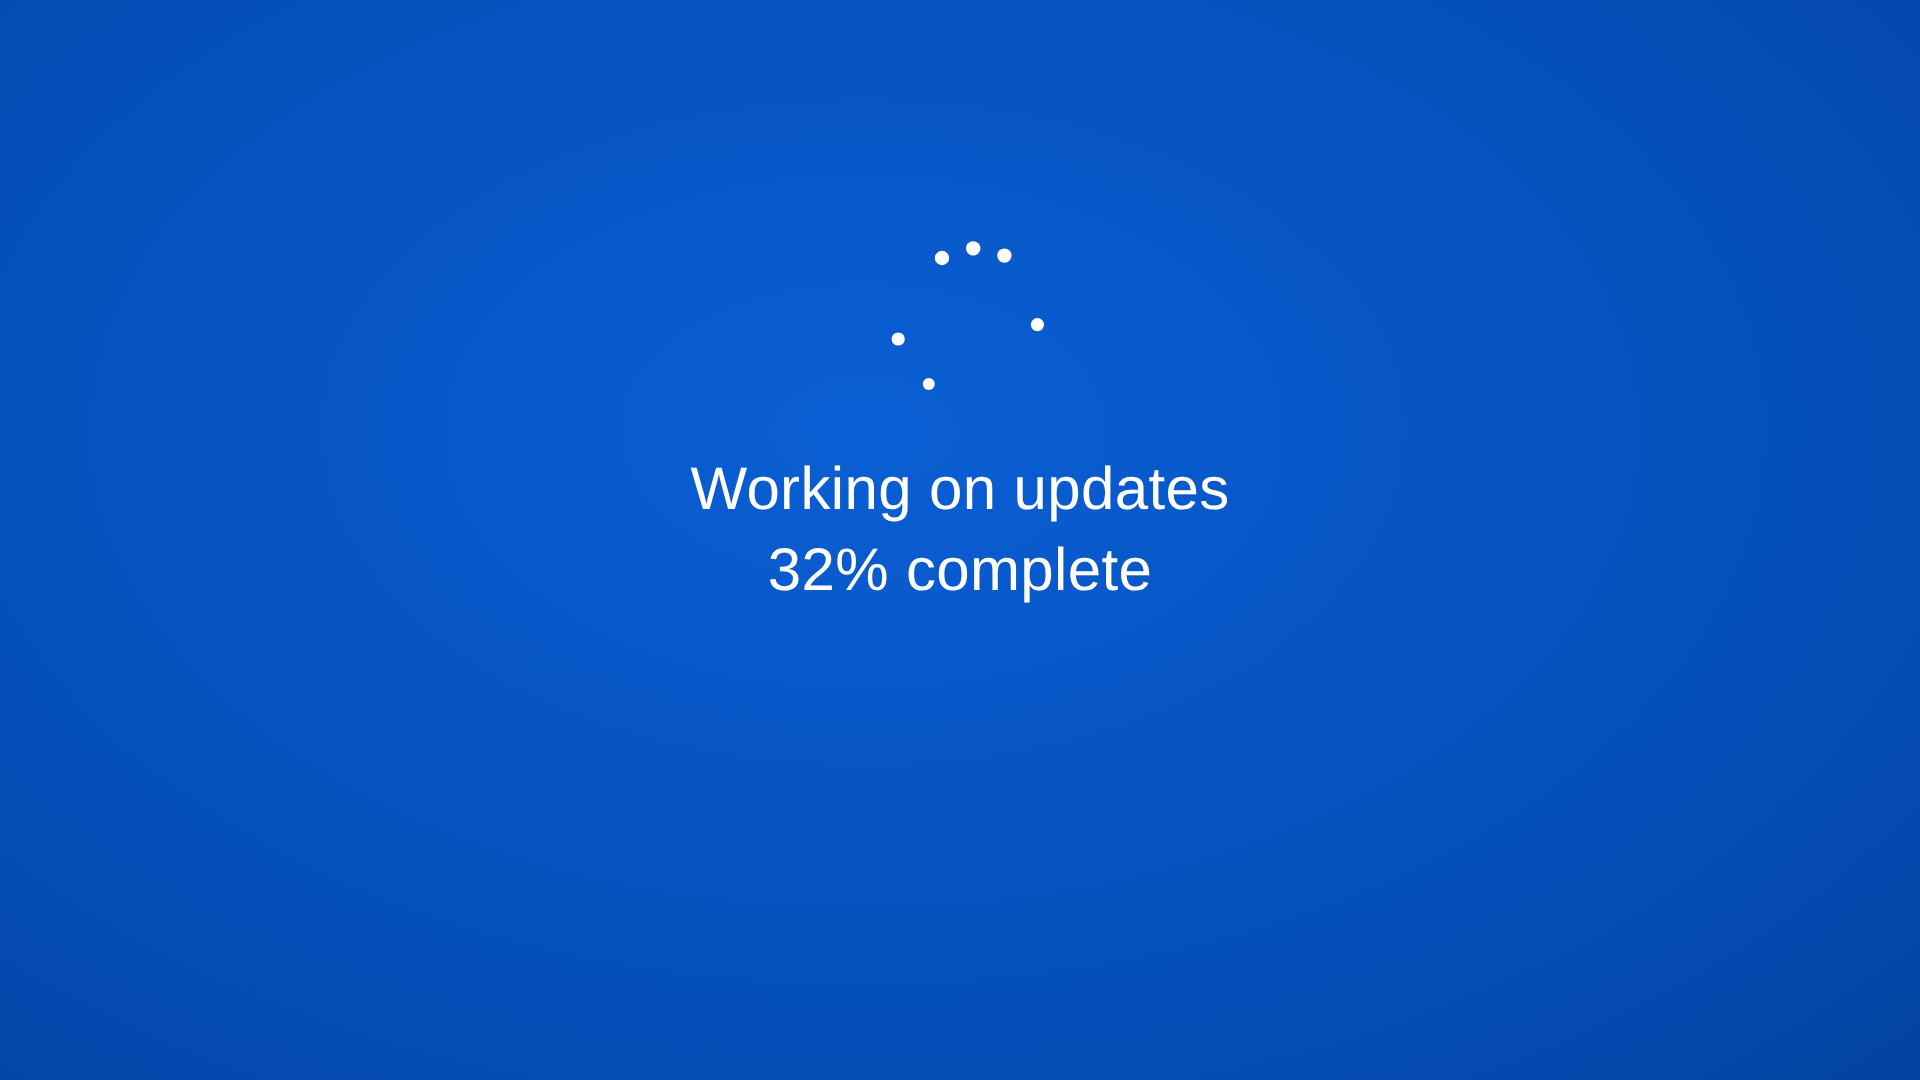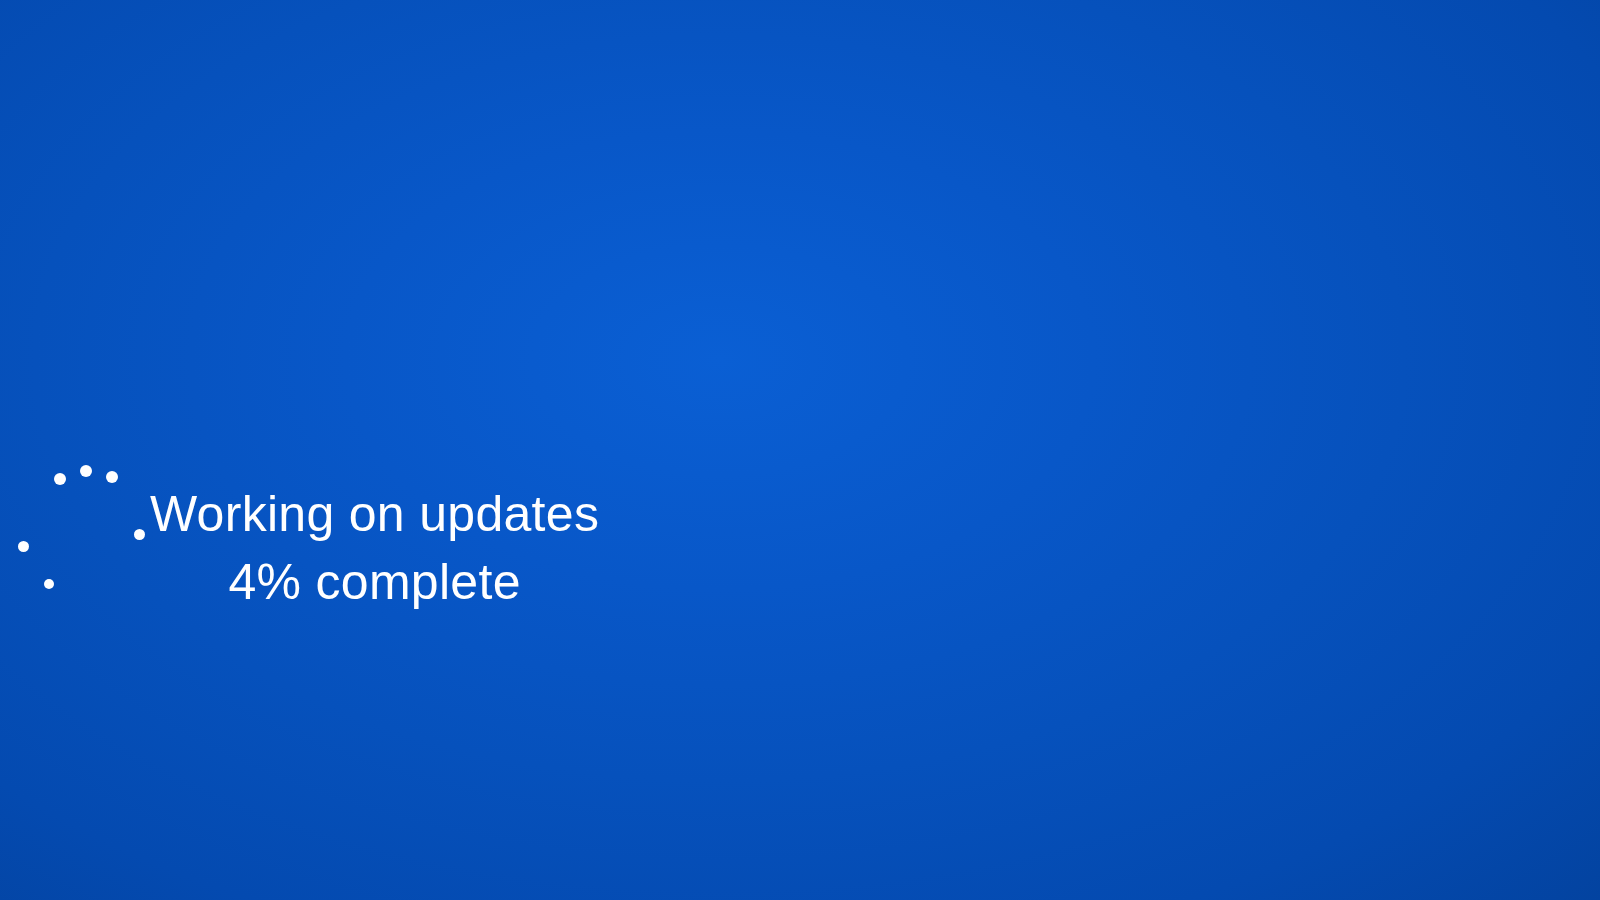--- a/index.html
+++ b/index.html
@@ -20,21 +20,21 @@
       color: #ffffff;
       position: relative;
     }
     .update-screen {
       position: absolute;
       top: 0;
       left: 0;
       right: 0;
       bottom: 0;
       display: flex;
-      flex-direction: row;
+      flex-direction: column;
       align-items: center;
       justify-content: flex-start;
       padding-top: 195px;
       border-radius: 24px;
     }
     .spinner {
       position: relative;
       width: 150px;
       height: 150px;
       margin-bottom: 28px;
@@ -71,15 +71,15 @@
   <div class="spinner">
     <div class="dot d1"></div>
     <div class="dot d2"></div>
     <div class="dot d3"></div>
     <div class="dot d4"></div>
     <div class="dot d5"></div>
     <div class="dot d6"></div>
   </div>
   <div class="messages">
     <div>Working on updates</div>
-    <div>4% complete</div>
+    <div>32% complete</div>
   </div>
 </div>
 
 </body></html>

